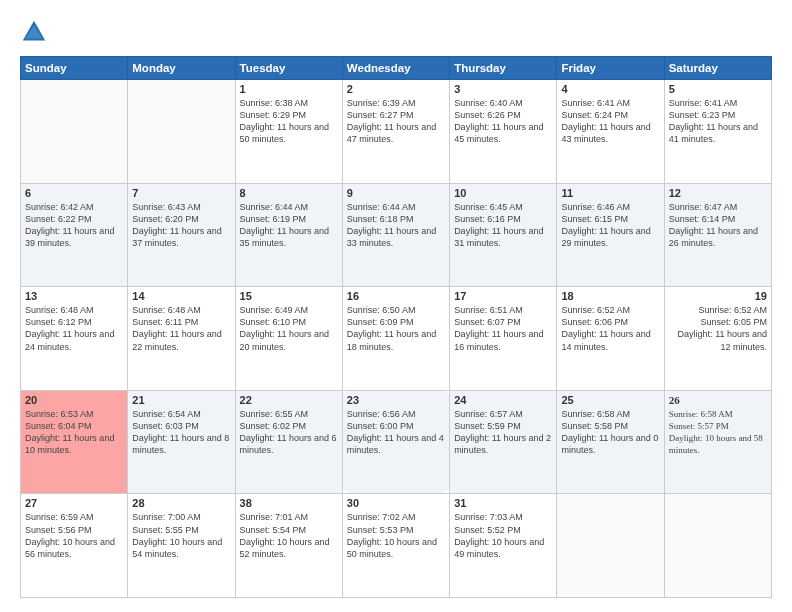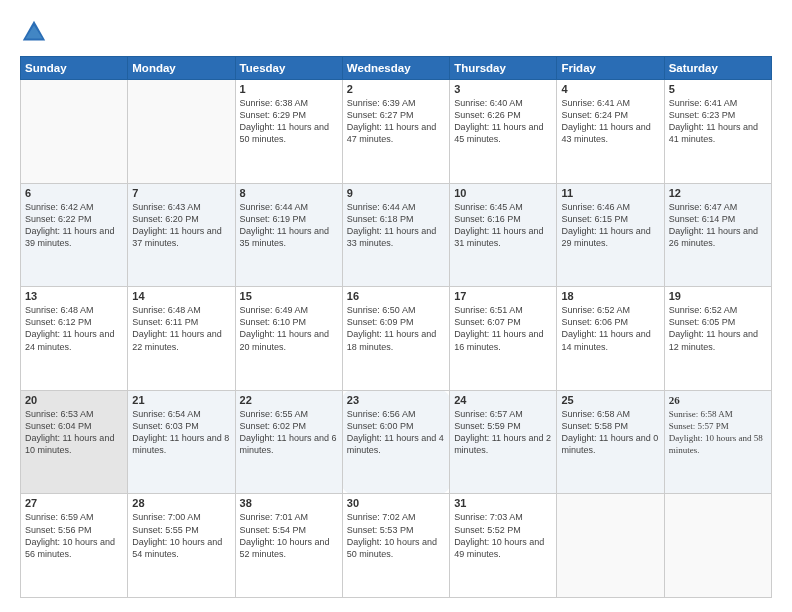--- a/index.html
+++ b/index.html
@@ -250,29 +250,29 @@
             <div class="day-info" style="white-space: pre-line;">Sunrise: 6:51 AM
 Sunset: 6:07 PM
 Daylight: 11 hours and 16 minutes.</div>
           </td>
           <td style="background: rgb(255, 255, 255);">
             <span class="day-number">18</span>
             <div class="day-info" style="white-space: pre-line;">Sunrise: 6:52 AM
 Sunset: 6:06 PM
 Daylight: 11 hours and 14 minutes.</div>
           </td>
-          <td style="background: rgb(255, 255, 255);">
+          <td style="background: rgb(255, 255, 255); text-align: right;">
             <span class="day-number">19</span>
             <div class="day-info" style="white-space: pre-line;">Sunrise: 6:52 AM
 Sunset: 6:05 PM
 Daylight: 11 hours and 12 minutes.</div>
           </td>
         </tr>
         <tr>
-          <td style="background: #e5e5e5;">
+          <td style="background: #fca5a5;">
             <span class="day-number">20</span>
             <div class="day-info" style="white-space: pre-line;">Sunrise: 6:53 AM
 Sunset: 6:04 PM
 Daylight: 11 hours and 10 minutes.</div>
           </td>
           <td style="background: rgb(240, 244, 248);">
             <span class="day-number">21</span>
             <div class="day-info" style="white-space: pre-line;">Sunrise: 6:54 AM
 Sunset: 6:03 PM
 Daylight: 11 hours and 8 minutes.</div>

